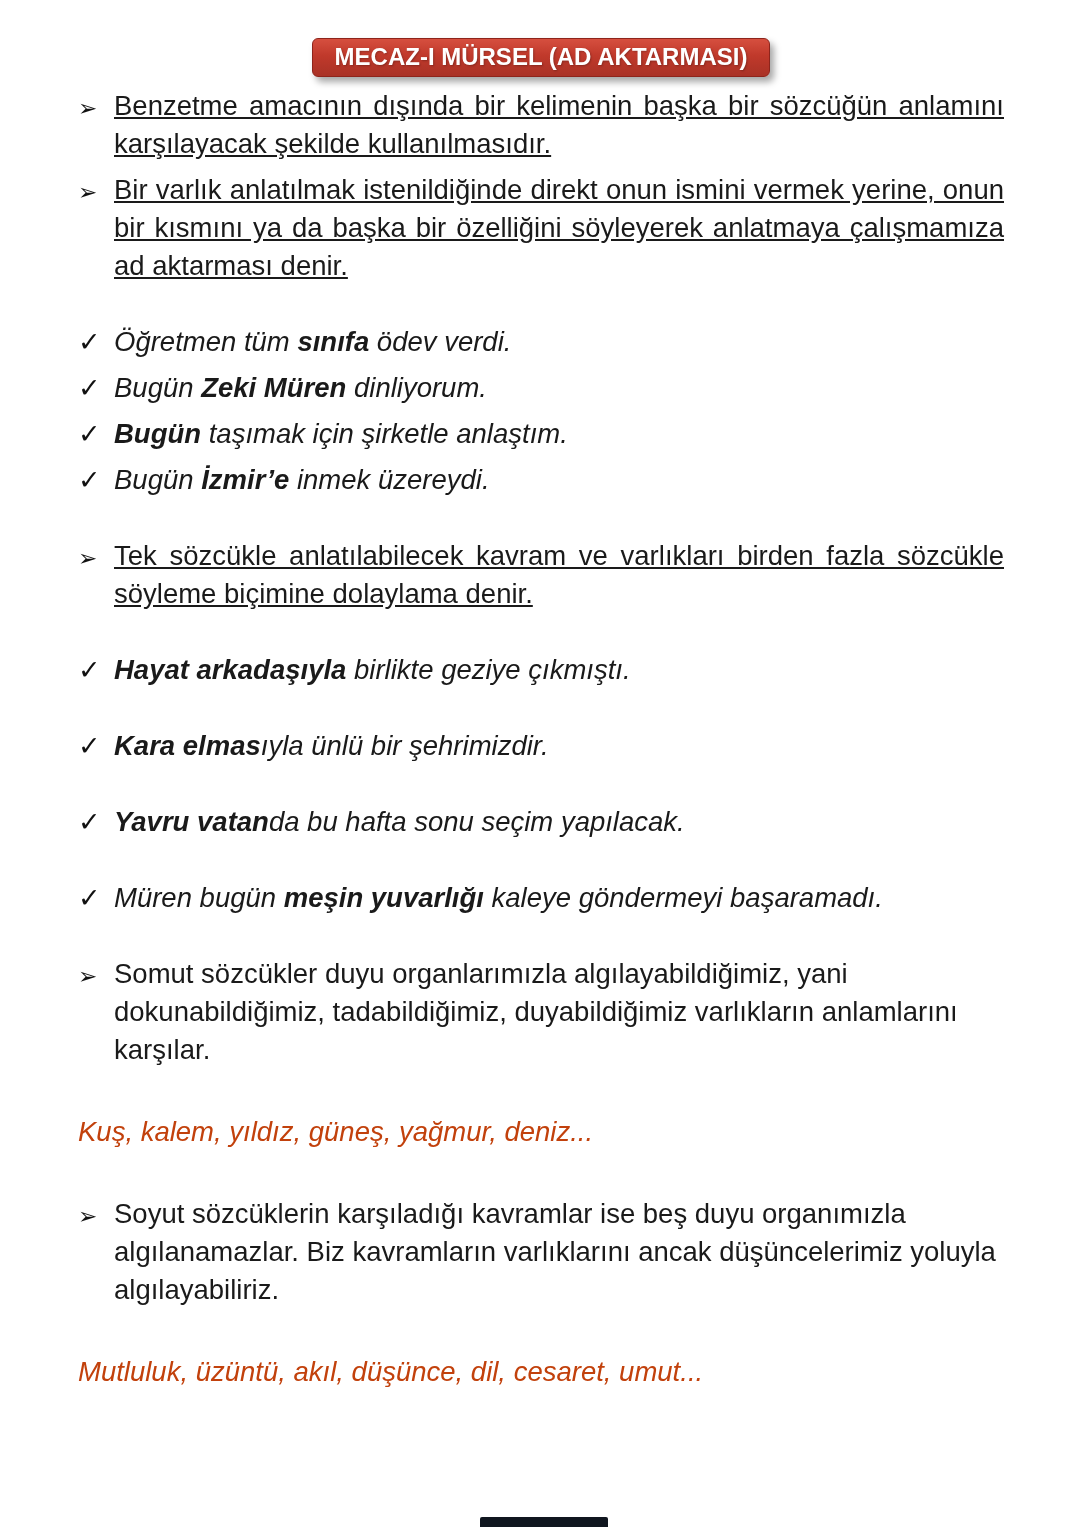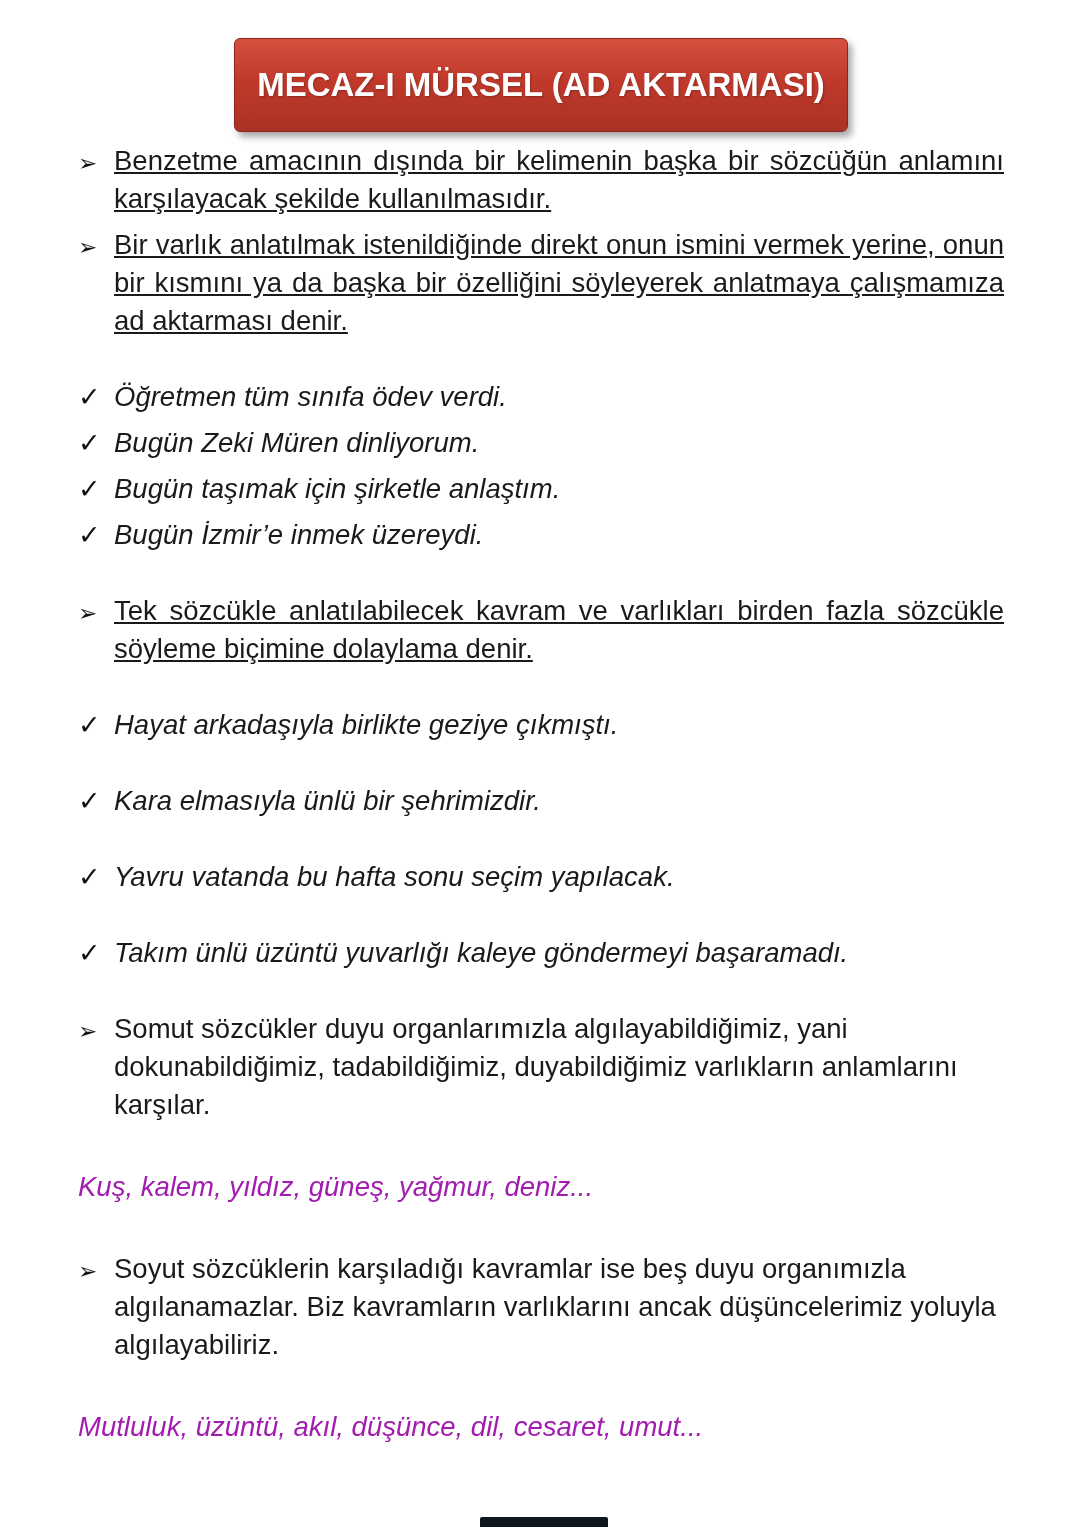--- a/index.html
+++ b/index.html
@@ -24,23 +24,23 @@
     margin: 4px 0 10px 0;
   }
   .banner {
     display: inline-block;
     background: linear-gradient(180deg, #d64f3f 0%, #c0392b 45%, #a93226 100%);
     border: 1px solid #8e241b;
     border-radius: 6px;
     box-shadow: 4px 5px 7px rgba(0,0,0,0.35);
     color: #ffffff;
     font-weight: bold;
-    font-size: 33px;
+    font-size: 24px;
     line-height: 1.2;
-    padding: 26px 22px;
+    padding: 4px 22px;
     text-shadow: 1px 1px 2px rgba(0,0,0,0.25);
     text-align: center;
   }
   .item {
     display: flex;
     font-size: 27.5px;
     line-height: 38px;
     margin-bottom: 8px;
   }
   .item .bullet {
@@ -61,27 +61,27 @@
     flex: 1 1 auto;
   }
   .item.justified .item-text {
     text-align: justify;
     text-decoration: underline;
   }
   .item.check-item .item-text {
     font-style: italic;
   }
   .item .item-text b {
-    font-weight: normal;
+    font-weight: bold;
   }
   .green-line {
     font-size: 27.5px;
     line-height: 38px;
     font-style: italic;
-    color: #a21caf;
+    color: #c2410c;
     margin-bottom: 8px;
   }
   .gap-md { height: 30px; }
   .gap-lg { height: 36px; }
   .cutoff-bar {
     position: absolute;
     left: 480px;
     bottom: 0;
     width: 128px;
     height: 10px;
@@ -136,21 +136,21 @@
         <div class="item-text"><b>Kara elmas</b><span>ıyla ünlü bir şehrimizdir.</span></div>
       </div>
       <div class="gap-md"></div>
       <div class="item check-item">
         <span class="bullet check">✓</span>
         <div class="item-text"><b>Yavru vatan</b><span>da bu hafta sonu seçim yapılacak.</span></div>
       </div>
       <div class="gap-md"></div>
       <div class="item check-item">
         <span class="bullet check">✓</span>
-        <div class="item-text"><span>Takım ünlü </span><b>üzüntü yuvarlığı</b><span> kaleye göndermeyi başaramadı.</span></div>
+        <div class="item-text"><span>Müren bugün </span><b>meşin yuvarlığı</b><span> kaleye göndermeyi başaramadı.</span></div>
       </div>
       <div class="gap-md"></div>
       <div class="item arrow-item">
         <span class="bullet arrow">➢</span>
         <div class="item-text"><span>Somut sözcükler duyu organlarımızla algılayabildiğimiz, yani dokunabildiğimiz, tadabildiğimiz, duyabildiğimiz varlıkların anlamlarını karşılar.</span></div>
       </div>
       <div class="gap-lg"></div>
       <div class="green-line">Kuş, kalem, yıldız, güneş, yağmur, deniz...</div>
       <div class="gap-lg"></div>
       <div class="item arrow-item">

